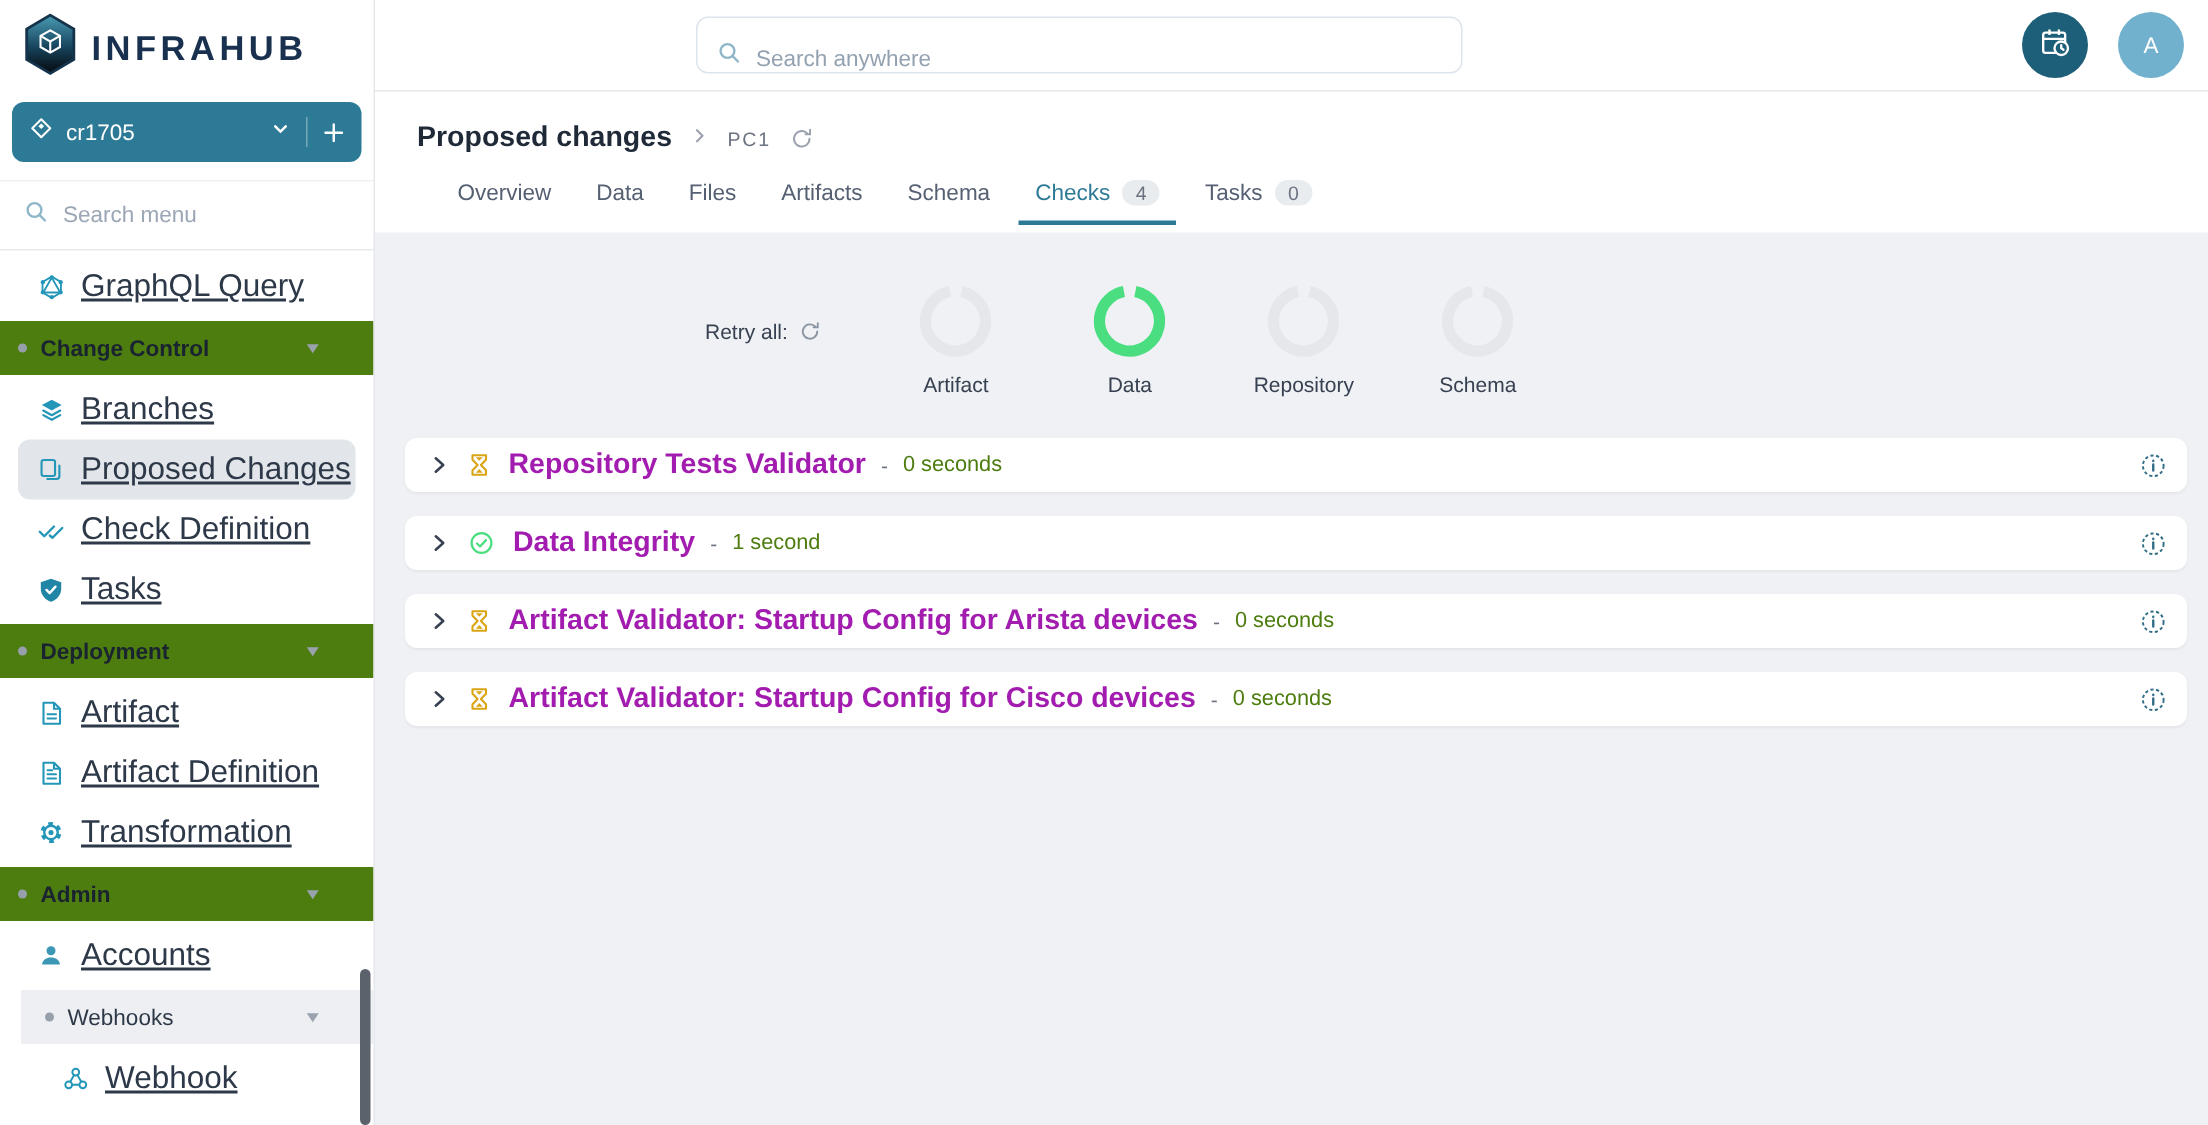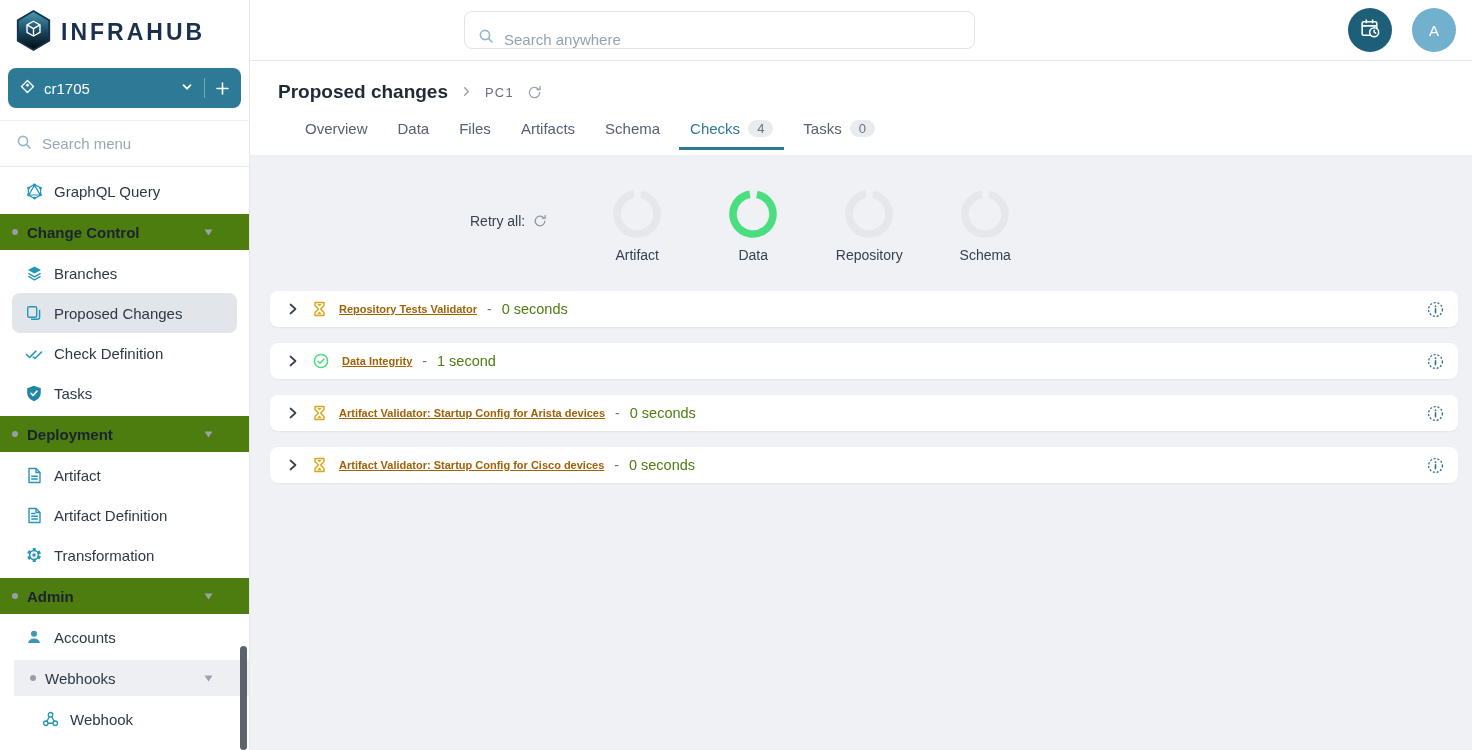--- a/index.html
+++ b/index.html
@@ -11,21 +11,21 @@
   .logo-row { height:64px; display:flex; align-items:center; padding-left:15px; gap:9px; cursor:pointer; }
   .brand-text { font-size:23px; font-weight:700; letter-spacing:3px; color:var(--brand-navy); }
   .branch-area { padding:4px 8px 12px; border-bottom:1px solid #eef0f2; }
   .branch-btn { height:40px; background:var(--accent); border-radius:8px; display:flex; align-items:center; color:#fff; padding:0 12px; cursor:pointer; }
   .branch-name { font-size:15px; margin-left:9px; flex:1; }
   .branch-divider { width:1px; height:20px; background:rgba(255,255,255,.35); margin:0 11px; }
   .menu-search { height:46px; display:flex; align-items:center; gap:10px; padding:0 16px; border-bottom:1px solid #e7eaed; }
   .menu-search input { border:none; outline:none; font-size:15px; color:#4b5563; width:150px; font-family:inherit; background:transparent; }
   .menu-search input::placeholder { color:#9aa6b4; }
   .sidebar-list { flex:1; overflow:hidden; padding-top:4px; }
-  .side-item { height:40px; margin:0 12px; padding-left:12px; border-radius:8px; display:flex; align-items:center; gap:10px; font-size:15px; color:#2d3948; cursor:pointer; }
+  .side-item { height:40px; margin:0 12px; padding-left:12px; border-radius:8px; display:flex; align-items:center; gap:10px; font-size:21px; color:#2d3948; cursor:pointer;text-decoration:underline; }
   .side-item.selected { background:#e2e5e9; }
   .side-item.indent2 { padding-left:28px; }
   .side-item .ic { width:20px; display:flex; justify-content:center; }
   .side-group { height:36px; margin:3px 0; padding:0 36px 0 12px; background:#4d7c0f; display:flex; align-items:center; gap:9px; font-size:15px; font-weight:600; color:#1a2330; cursor:pointer; }
   .side-group.sub { background:#edeff2; margin-left:14px; padding-left:16px; font-weight:400; color:#2d3948; }
   .bullet { width:6px; height:6px; border-radius:50%; background:#97a0aa; }
   .grp-tri { margin-left:auto; display:flex; }
   .scroll-thumb { position:absolute; right:2px; bottom:0; width:7px; height:104px; background:#5b626c; border-radius:4px; cursor:grab; }
 
   
@@ -53,21 +53,21 @@
   .retry-label { margin-top:57px; display:flex; align-items:center; gap:8px; font-size:14px; color:#374151; height:18px; }
   .retry-refresh { display:flex; cursor:pointer; }
   .rings { display:flex; margin-left:32px; }
   .ring-col { width:116px; padding-top:35px; display:flex; flex-direction:column; align-items:center; cursor:pointer; }
   .ring-label { margin-top:5px; font-size:14px; color:#374151; }
 
   .check-rows { margin:28px 14px 0 20px; }
   .check-row { height:36px; background:#fff; border-radius:8px; margin-bottom:16px; display:flex; align-items:center; padding:0 14px 0 16px; box-shadow:0 1px 2px rgba(16,24,40,.05); cursor:pointer; }
   .row-chevron { display:flex; cursor:pointer; }
   .row-status { margin-left:13px; display:flex; }
-  .row-title { margin-left:13px; font-size:11px; font-weight:700; color:#a16207;text-decoration:underline; }
+  .row-title { margin-left:13px; font-size:19px; font-weight:700; color:#a21caf; }
   .row-sep { margin:0 10px; color:#6b7280; font-size:14px; }
   .row-duration { color:#4d7c0f; font-size:14.5px; }
   .row-info { margin-left:auto; display:flex; cursor:pointer; }
 </style>
 </head>
 <body>
 
 <aside class="sidebar">
   <div class="logo-row">
     <span>

